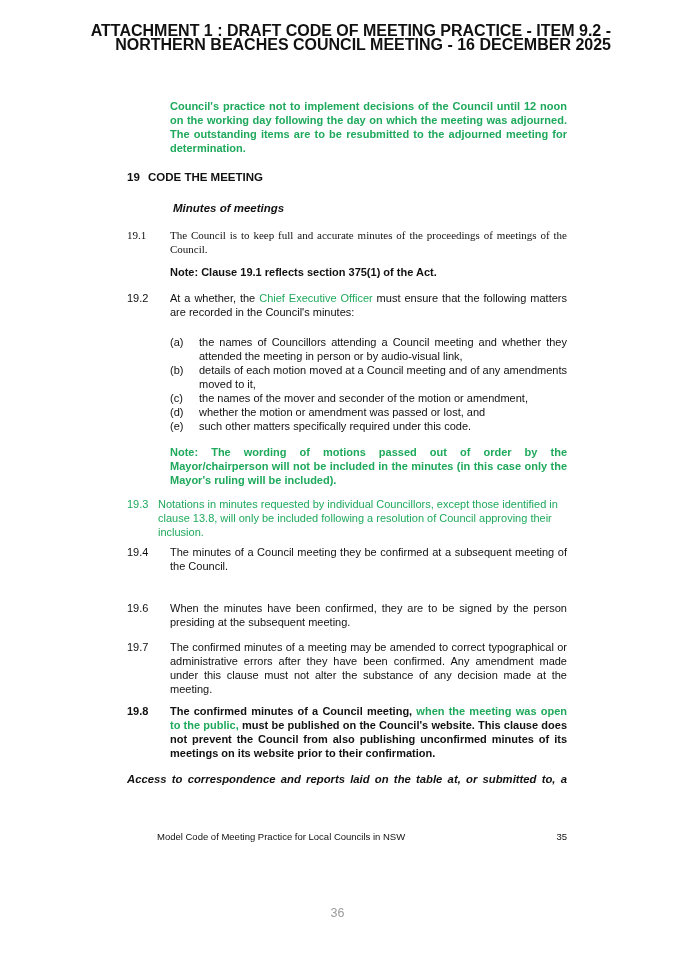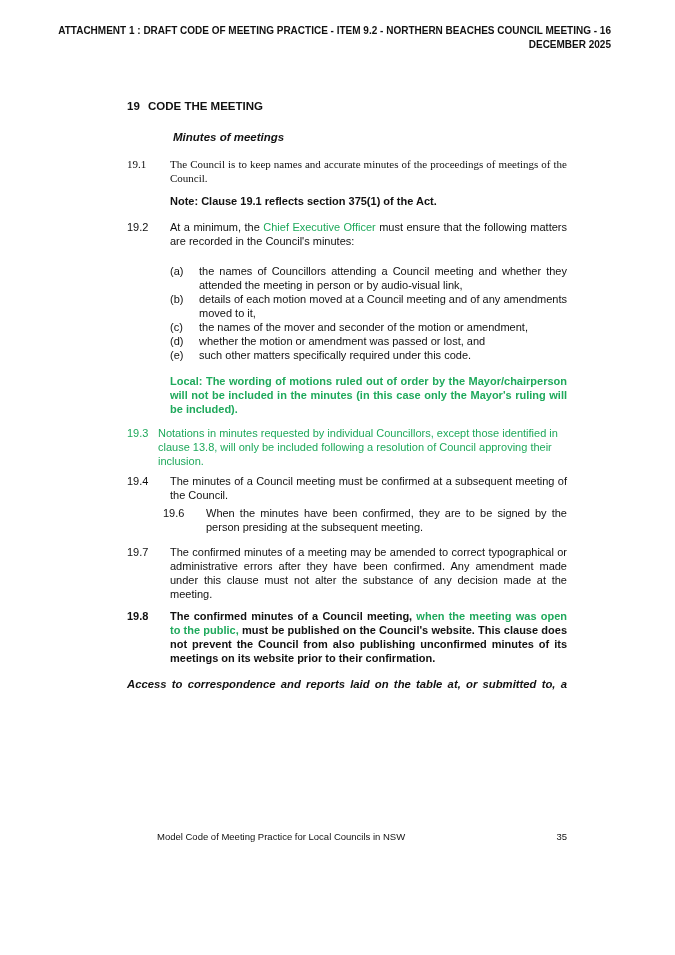--- a/index.html
+++ b/index.html
@@ -4,21 +4,21 @@
 <style>
   :root { --green:#1fa95c; --ink:#111111; --gray:#9c9c9c; }
   * { margin:0; padding:0; box-sizing:border-box; }
   html,body { background:#ffffff; }
   .page {
     position:relative; width:675px; height:955px; background:#ffffff;
     font-family:"Liberation Sans", sans-serif; color:var(--ink); overflow:hidden;
   }
   .doc-header {
     position:absolute; top:24px; left:57px; width:554px;
-    text-align:right; font-weight:bold; font-size:10px; line-height:13.5px;
+    text-align:right; font-weight:bold; font-size:16px; line-height:13.5px;
   }
   .content {
     position:absolute; top:99px; left:127px; width:440px;
     font-size:11px; line-height:14px;
   }
   .justify { text-align:justify; }
   .green { color:var(--green); }
   .bold { font-weight:bold; }
   .indent { margin-left:43px; }
   .section-heading { font-weight:bold; font-size:11.5px; }
@@ -47,37 +47,38 @@
 </style>
 </head>
 <body>
 
 <div class="page">
 
   <div class="doc-header">ATTACHMENT 1 : DRAFT CODE OF MEETING PRACTICE - ITEM 9.2 - NORTHERN BEACHES COUNCIL MEETING - 16 DECEMBER 2025</div>
 
   <div class="content">
 
+    <p class="green bold justify indent" style="margin-bottom:15px;">Council's practice not to implement decisions of the Council until 12 noon on the working day following the day on which the meeting was adjourned. The outstanding items are to be resubmitted to the adjourned meeting for determination.</p>
 
     <div class="section-heading" style="margin-bottom:17px;">
       <span class="sec-num">19</span><span>CODE THE MEETING</span>
     </div>
 
     <div class="subheading" style="margin-bottom:13px;">Minutes of meetings</div>
 
     <div class="clause" style="margin-bottom:9px;font-family:Liberation Serif, serif;">
       <span class="cnum">19.1</span>
-      <div class="ctext justify">The Council is to keep names and accurate minutes of the proceedings of meetings of the Council.</div>
+      <div class="ctext justify">The Council is to keep full and accurate minutes of the proceedings of meetings of the Council.</div>
     </div>
 
     <p class="bold indent" style="margin-bottom:12px;">Note: Clause 19.1 reflects section 375(1) of the Act.</p>
 
     <div class="clause" style="margin-bottom:16px;">
       <span class="cnum">19.2</span>
-      <div class="ctext justify"><span>At a minimum, the </span><span class="green">Chief Executive Officer</span><span> must ensure that the following matters are recorded in the Council's minutes:</span></div>
+      <div class="ctext justify"><span>At a whether, the </span><span class="green">Chief Executive Officer</span><span> must ensure that the following matters are recorded in the Council's minutes:</span></div>
     </div>
 
     <div class="subitems" style="margin-bottom:12px;">
       <div class="subitem">
         <span class="silabel">(a)</span>
         <div class="sitext">the names of Councillors attending a Council meeting and whether they attended the meeting in person or by audio-visual link,</div>
       </div>
       <div class="subitem">
         <span class="silabel">(b)</span>
         <div class="sitext">details of each motion moved at a Council meeting and of any amendments moved to it,</div>
@@ -89,34 +90,34 @@
       <div class="subitem">
         <span class="silabel">(d)</span>
         <div class="sitext">whether the motion or amendment was passed or lost, and</div>
       </div>
       <div class="subitem">
         <span class="silabel">(e)</span>
         <div class="sitext">such other matters specifically required under this code.</div>
       </div>
     </div>
 
-    <p class="green bold justify indent" style="margin-bottom:10px;">Local: The wording of motions ruled out of order by the Mayor/chairperson will not be included in the minutes (in this case only the Mayor's ruling will be included).</p>
+    <p class="green bold justify indent" style="margin-bottom:10px;">Note: The wording of motions passed out of order by the Mayor/chairperson will not be included in the minutes (in this case only the Mayor's ruling will be included).</p>
 
     <div class="clause c193 green" style="margin-bottom:6px;">
       <span class="cnum">19.3</span>
       <div class="ctext">Notations in minutes requested by individual Councillors, except those identified in clause 13.8, will only be included following a resolution of Council approving their inclusion.</div>
     </div>
 
-    <div class="clause" style="margin-bottom:4px;">
+    <div class="clause" style="margin-bottom:28px;">
       <span class="cnum">19.4</span>
-      <div class="ctext justify">The minutes of a Council meeting must be confirmed at a subsequent meeting of the Council.</div>
+      <div class="ctext justify">The minutes of a Council meeting they be confirmed at a subsequent meeting of the Council.</div>
     </div>
 
 
-    <div class="clause" style="margin-bottom:11px;margin-left:36px;">
+    <div class="clause" style="margin-bottom:11px;">
       <span class="cnum">19.6</span>
       <div class="ctext justify">When the minutes have been confirmed, they are to be signed by the person presiding at the subsequent meeting.</div>
     </div>
 
     <div class="clause" style="margin-bottom:8px;">
       <span class="cnum">19.7</span>
       <div class="ctext justify">The confirmed minutes of a meeting may be amended to correct typographical or administrative errors after they have been confirmed. Any amendment made under this clause must not alter the substance of any decision made at the meeting.</div>
     </div>
 
     <div class="clause" style="margin-bottom:12px;font-weight:bold;">
@@ -126,14 +127,15 @@
 
     <p class="closing-heading">Access to correspondence and reports laid on the table at, or submitted to, a</p>
 
   </div>
 
   <div class="doc-footer">
     <span>Model Code of Meeting Practice for Local Councils in NSW</span>
     <span>35</span>
   </div>
 
+  <div class="outer-page-number">36</div>
 
 </div>
 
 </body></html>

